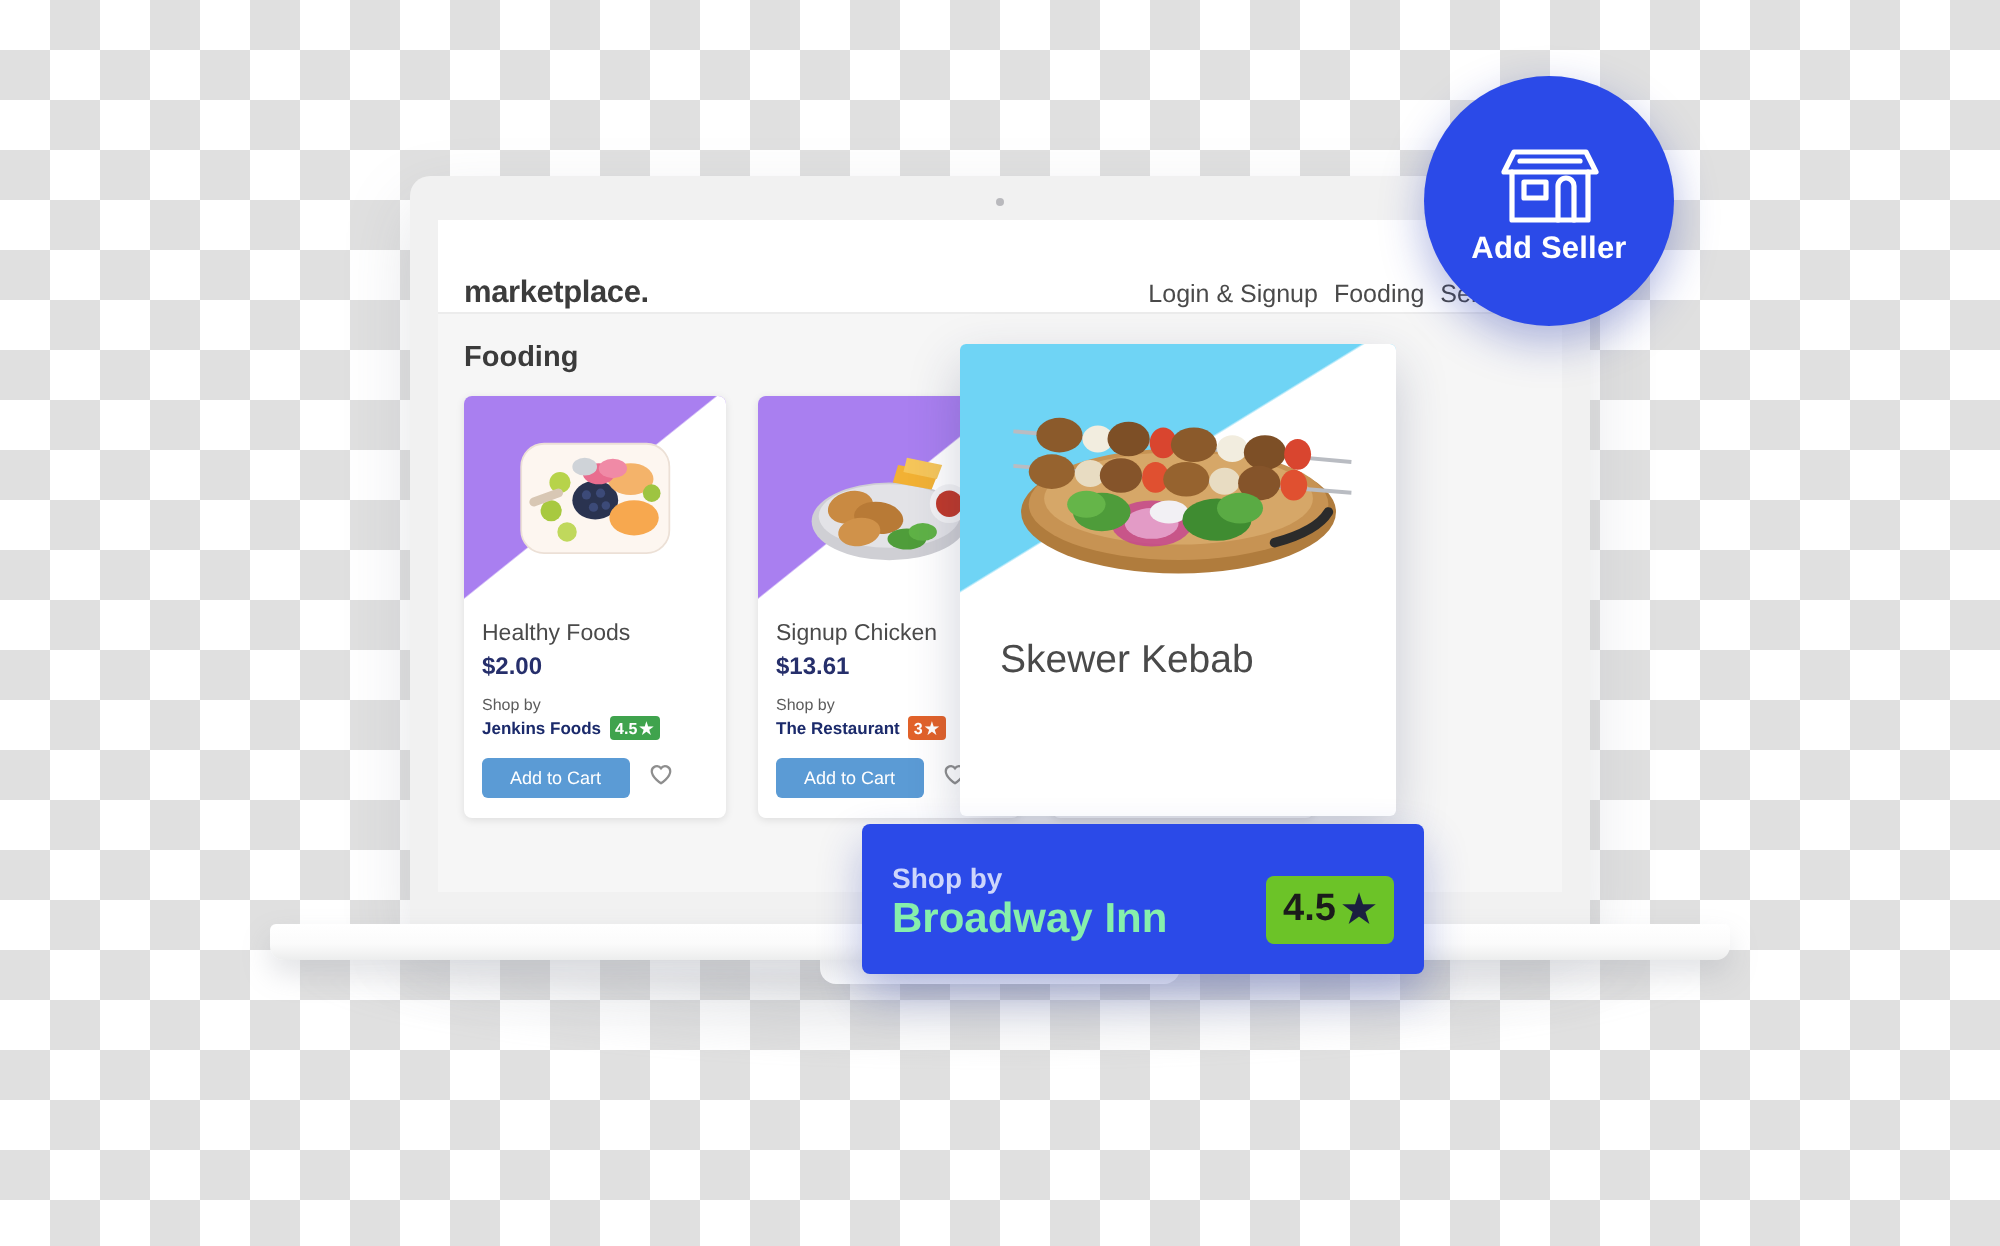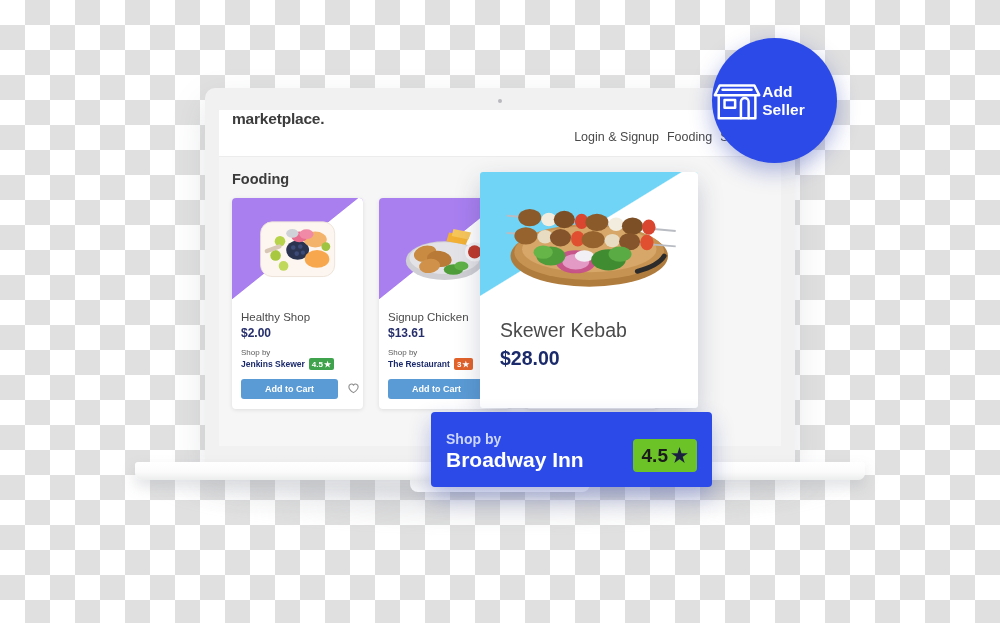--- a/index.html
+++ b/index.html
@@ -58,23 +58,22 @@
     position: absolute;
     left: 219px; top: 110px;
     width: 562px; height: 336px;
     background: #ffffff;
     overflow: hidden;
   }
   .site-header {
     height: 47px;
     background: #ffffff;
     border-bottom: 1px solid #ececec;
-    display: flex; align-items: flex-start;
+    display: flex; align-items: flex-end;
     padding: 0 14px 0 13px;
-    flex-direction: column;
   }
   .brand-logo {
     font-size: 15.5px; font-weight: bold; color: #3c3c3c;
     letter-spacing: -0.2px;
   }
   .nav-links { margin-left: auto; display: flex; align-items: center; gap: 8px; }
   .nav-link { font-size: 12.5px; color: #4a4a4a; cursor: pointer; white-space: nowrap; }
   .cart-icon { width: 18px; height: 18px; color: #3a3a3a; display: block; cursor: pointer; }
 
   .page-body { background: #f6f6f6; height: 289px; padding: 14px 14px 0 13px; }
@@ -102,22 +101,22 @@
   .shop-name { font-size: 8.5px; font-weight: bold; color: #1b2a6b; white-space: nowrap; }
   .rating-chip {
     font-size: 8px; font-weight: bold; color: #ffffff;
     padding: 1.5px 3px; border-radius: 2px;
     display: inline-flex; align-items: center; gap: 1px; white-space: nowrap;
   }
   .rating-chip .star { font-size: 8px; }
   .card-actions { display: flex; align-items: center; gap: 8px; margin-top: 9px; }
   .add-cart-btn {
     background: #5b9bd5; color: #ffffff; border: none;
-    font-size: 9px; font-weight: bold;
-    padding: 5px 24px; border-radius: 3px; cursor: pointer;
+    font-size: 9px; font-weight: normal;
+    padding: 5px 14px; border-radius: 3px; cursor: pointer;
     font-family: "Liberation Sans", sans-serif; white-space: nowrap;
   }
   .heart-icon { width: 15px; height: 15px; color: #8e8e8e; cursor: pointer; }
 
   
   #featured-card {
     position: absolute;
     left: 480px; top: 172px;
     width: 218px; height: 236px;
     background: #ffffff;
@@ -141,39 +140,39 @@
     left: 431px; top: 412px;
     width: 281px; height: 75px;
     background: #2b4ae8;
     border-radius: 4px;
     box-shadow: 0 10px 22px rgba(30,50,170,0.30);
     padding: 11px 15px;
     display: flex; align-items: flex-end; justify-content: space-between;
   }
   .pill-text-block { padding-bottom: 4px; }
   .pill-shop-by { font-size: 14px; color: #cdd6fb; font-weight: bold; }
-  .pill-shop-name { font-size: 21px; color: #ffffff; font-weight: bold; margin-top: 1px; white-space: nowrap; }
+  .pill-shop-name { font-size: 21px; color: #86efac; font-weight: bold; margin-top: 1px; white-space: nowrap; }
   .pill-rating {
     background: #6cc328; color: #1b1b1b;
     border-radius: 4px; padding: 5px 9px;
     font-size: 19px; font-weight: bold;
     display: flex; align-items: center; gap: 3px;
     margin-bottom: 4px;
   }
   .pill-rating .star { font-size: 19px; color: #1b2040; }
 
   
   #add-seller-badge {
     position: absolute;
     left: 712px; top: 38px;
     width: 125px; height: 125px;
     background: #2b4ae8;
     border-radius: 50%;
     box-shadow: 0 8px 22px rgba(30,50,170,0.35);
-    display: flex; flex-direction: row;
+    display: flex; flex-direction: column;
     align-items: center; justify-content: center;
     cursor: pointer;
   }
   .store-icon { width: 52px; height: 46px; display: block; margin-bottom: 3px; }
   .add-seller-label { color: #ffffff; font-size: 15.5px; font-weight: bold; letter-spacing: 0.1px; }
 </style>
 </head>
 <body>
 
 <div id="laptop-mockup">
@@ -223,25 +222,25 @@
                 <circle cx="25" cy="56" r="6" fill="#a8c93f"></circle>
               <circle cx="34" cy="68" r="5.5" fill="#c0d85c"></circle>
               <ellipse cx="52" cy="35" rx="9" ry="6" fill="#e96d8f"></ellipse>
               <ellipse cx="60" cy="32" rx="8" ry="5.5" fill="#f08aa6"></ellipse>
               <ellipse cx="44" cy="31" rx="7" ry="5" fill="#cfd3d8"></ellipse>
               <rect x="12" y="46" width="20" height="5" rx="2.5" fill="#d8c7b4" transform="rotate(-20 22 48)"></rect>
               <circle cx="82" cy="46" r="5" fill="#9ec441"></circle>
             </svg>
           </div>
           <div class="card-body">
-            <div class="card-title">Healthy Shop</div>
+            <div class="card-title">Healthy Foods</div>
             <div class="card-price">$2.00</div>
             <div class="shop-by-label">Shop by</div>
             <div class="shop-row">
-              <span class="shop-name">Jenkins Skewer</span>
+              <span class="shop-name">Jenkins Foods</span>
               <span class="rating-chip" style="background:#3fa34d">
                 <span>4.5</span>
                 <span class="star">★</span>
               </span>
             </div>
             <div class="card-actions">
               <button class="add-cart-btn">Add to Cart</button>
               <span>
                 <svg class="heart-icon" viewBox="0 0 24 24" fill="none" stroke="currentColor" stroke-width="1.8">
                   <path d="M12 20.2s-7.4-4.6-7.4-9.6a4.1 4.1 0 0 1 7.4-2.4 4.1 4.1 0 0 1 7.4 2.4c0 5-7.4 9.6-7.4 9.6z"></path>
@@ -371,21 +370,20 @@
         <ellipse cx="95" cy="76" rx="10" ry="6" fill="#f2f0f4"></ellipse>
       </g>
       <ellipse cx="60" cy="76" rx="15" ry="10" fill="#4e9c3a"></ellipse>
       <ellipse cx="52" cy="72" rx="10" ry="7" fill="#65b549"></ellipse>
       <ellipse cx="120" cy="80" rx="18" ry="11" fill="#3f8c31"></ellipse>
       <ellipse cx="132" cy="74" rx="12" ry="8" fill="#5aab44"></ellipse>
     </svg>
   </div>
   <div class="featured-body">
     <div class="featured-title">Skewer Kebab</div>
-    <div class="featured-price">$28.00</div>
   </div>
 </div>
 
 <div id="shop-by-pill">
   <div class="pill-text-block">
     <div class="pill-shop-by">Shop by</div>
     <div class="pill-shop-name">Broadway Inn</div>
   </div>
   <div class="pill-rating">
     <span>4.5</span>

